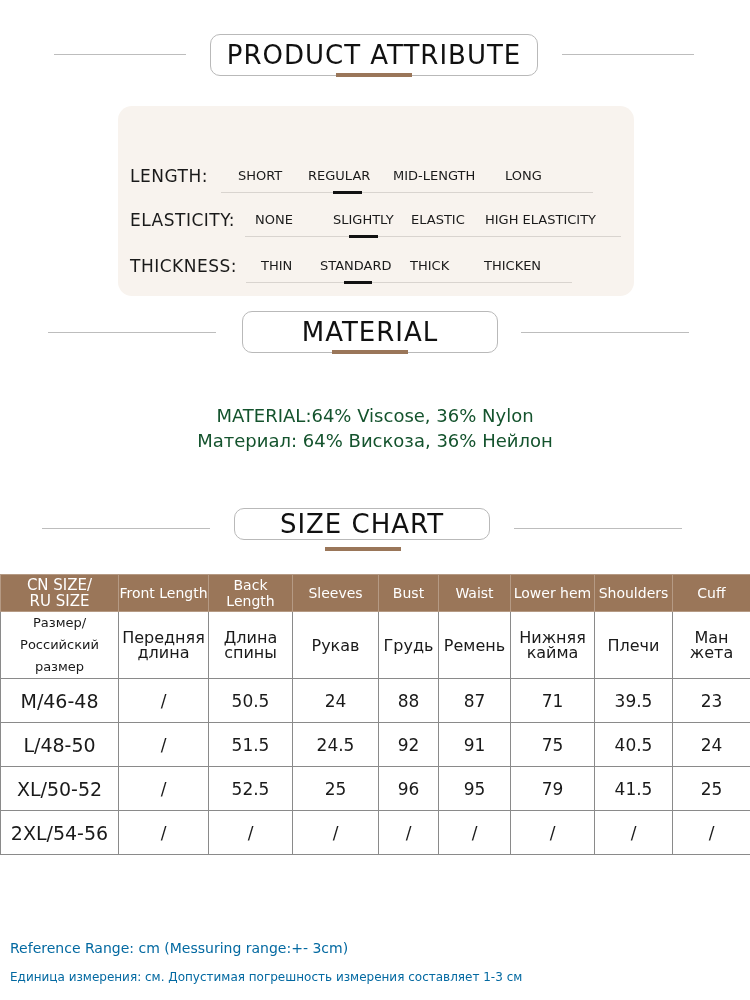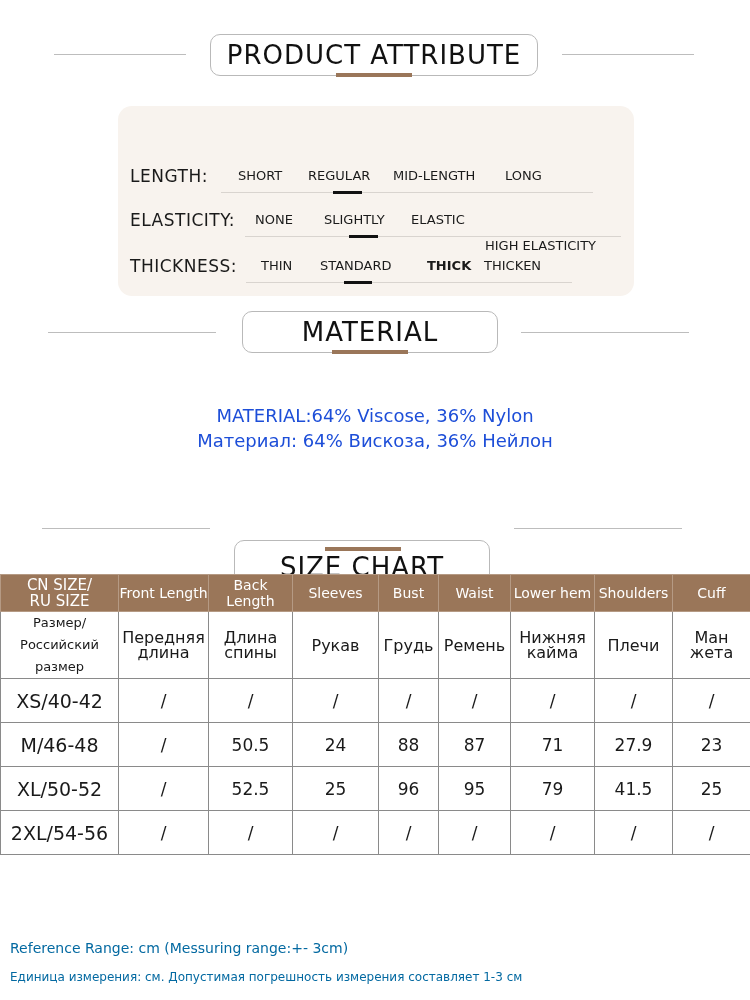--- a/index.html
+++ b/index.html
@@ -9,21 +9,21 @@
   .sh-box { position:absolute; border:1px solid #b9b9b9; border-radius:10px; background:#fff; display:flex; align-items:center; justify-content:center; box-sizing:border-box; font-family:"DejaVu Sans", sans-serif; font-size:26px; letter-spacing:1px; color:#111; }
   .sh-bar { position:absolute; height:4px; background:#9a7659; }
 
   .attr-panel { position:absolute; left:118px; top:106px; width:516px; height:190px; background:#f8f3ee; border-radius:14px; }
   .attr-row { position:absolute; left:12px; height:30px; }
   .attr-label { position:absolute; left:0; top:0; font-size:17px; letter-spacing:0.5px; color:#1a1a1a; white-space:nowrap; }
   .attr-underline { position:absolute; height:1px; background:#d9d4cf; }
   .attr-opt { position:absolute; top:2px; font-size:13px; color:#1a1a1a; white-space:nowrap; }
   .attr-mark { position:absolute; height:3px; background:#111; }
 
-  .material-text { position:absolute; left:0; width:750px; text-align:center; font-size:18px; color:#1d4ed8; }
+  .material-text { position:absolute; left:0; width:750px; text-align:center; font-size:18px; color:#14532d; }
 
   table.size { position:absolute; left:0; top:574px; width:750px; border-collapse:collapse; table-layout:fixed; }
   table.size td { border:1px solid #8a8a8a; text-align:center; vertical-align:middle; padding:0; overflow:hidden; }
   tr.hdr td { background:#9a7659; color:#fff; height:36px; font-size:14px; border-color:#b59a84; }
   tr.hdr td.first { font-size:15px; line-height:16px;margin-left:17px; }
   tr.ru td { height:44px; font-size:16px; line-height:15px; color:#1a1a1a; }
   tr.ru td.first { font-size:13px; line-height:22px; }
   tr.data td { height:43px; font-size:17px; color:#1a1a1a; }
   tr.data td.first { font-size:19px; }
   .note { position:absolute; left:10px; font-size:14px; color:#0369a1; white-space:nowrap; }
@@ -51,52 +51,52 @@
     <span class="attr-opt" style="left:178px;">REGULAR</span>
     <span class="attr-opt" style="left:263px;">MID-LENGTH</span>
     <span class="attr-opt" style="left:375px;">LONG</span>
     <div class="attr-mark" style="left:203px; top:25px; width:29px;"></div>
   </div>
 
   <div class="attr-row" style="top:104px; width:510px;">
     <span class="attr-label">ELASTICITY:</span>
     <div class="attr-underline" style="left:115px; top:26px; width:376px;"></div>
     <span class="attr-opt" style="left:125px;">NONE</span>
-    <span class="attr-opt" style="left:194px;">SLIGHTLY</span>
+    <span class="attr-opt" style="left:203px;">SLIGHTLY</span>
     <span class="attr-opt" style="left:281px;">ELASTIC</span>
-    <span class="attr-opt" style="left:355px;margin-top:26px;">HIGH ELASTICITY</span>
+    <span class="attr-opt" style="left:355px;">HIGH ELASTICITY</span>
     <div class="attr-mark" style="left:219px; top:25px; width:29px;"></div>
   </div>
 
   <div class="attr-row" style="top:150px; width:500px;">
     <span class="attr-label">THICKNESS:</span>
     <div class="attr-underline" style="left:116px; top:26px; width:326px;"></div>
     <span class="attr-opt" style="left:131px;">THIN</span>
     <span class="attr-opt" style="left:190px;">STANDARD</span>
-    <span class="attr-opt" style="left:297px;font-weight:bold;">THICK</span>
+    <span class="attr-opt" style="left:280px;">THICK</span>
     <span class="attr-opt" style="left:354px;">THICKEN</span>
     <div class="attr-mark" style="left:214px; top:25px; width:28px;"></div>
   </div>
 </div>
 
 <div class="section-head" style="top:0;">
   <div class="sh-line" style="left:48px; width:168px; top:332px;"></div>
   <div class="sh-box" style="left:242px; top:311px; width:256px; height:42px;">
     <span>MATERIAL</span>
   </div>
   <div class="sh-bar" style="left:332px; top:350px; width:76px;"></div>
   <div class="sh-line" style="left:521px; width:168px; top:332px;"></div>
 </div>
 
 <div class="material-text" style="top:405px;">MATERIAL:64% Viscose, 36% Nylon</div>
 <div class="material-text" style="top:430px;">Материал: 64% Вискоза, 36% Нейлон</div>
 
 <div class="section-head" style="top:0;">
   <div class="sh-line" style="left:42px; width:168px; top:528px;"></div>
-  <div class="sh-box" style="left:234px; top:508px; width:256px; height:54px;margin-top:32px;">
+  <div class="sh-box" style="left:234px; top:508px; width:256px; height:32px;">
     <span>SIZE CHART</span>
   </div>
   <div class="sh-bar" style="left:325px; top:547px; width:76px;"></div>
   <div class="sh-line" style="left:514px; width:168px; top:528px;"></div>
 </div>
 
 <table class="size">
   <colgroup>
     <col style="width:118px">
       <col style="width:90px">
@@ -125,40 +125,40 @@
         <td>Передняя<br>длина</td>
         <td>Длина<br>спины</td>
         <td>Рукав</td>
         <td>Грудь</td>
         <td>Ремень</td>
         <td>Нижняя<br>кайма</td>
         <td>Плечи</td>
         <td>Ман<br>жета</td>
       </tr>
       <tr class="data">
-        <td class="first">XS/40-42</td>
-        <td>/</td>
-        <td>/</td>
-        <td>/</td>
-        <td>/</td>
-        <td>/</td>
-        <td>/</td>
-        <td>/</td>
-        <td>/</td>
-      </tr>
-      <tr class="data">
         <td class="first">M/46-48</td>
         <td>/</td>
         <td>50.5</td>
         <td>24</td>
         <td>88</td>
         <td>87</td>
         <td>71</td>
-        <td>27.9</td>
+        <td>39.5</td>
         <td>23</td>
+      </tr>
+      <tr class="data">
+        <td class="first">L/48-50</td>
+        <td>/</td>
+        <td>51.5</td>
+        <td>24.5</td>
+        <td>92</td>
+        <td>91</td>
+        <td>75</td>
+        <td>40.5</td>
+        <td>24</td>
       </tr>
       <tr class="data">
         <td class="first">XL/50-52</td>
         <td>/</td>
         <td>52.5</td>
         <td>25</td>
         <td>96</td>
         <td>95</td>
         <td>79</td>
         <td>41.5</td>

